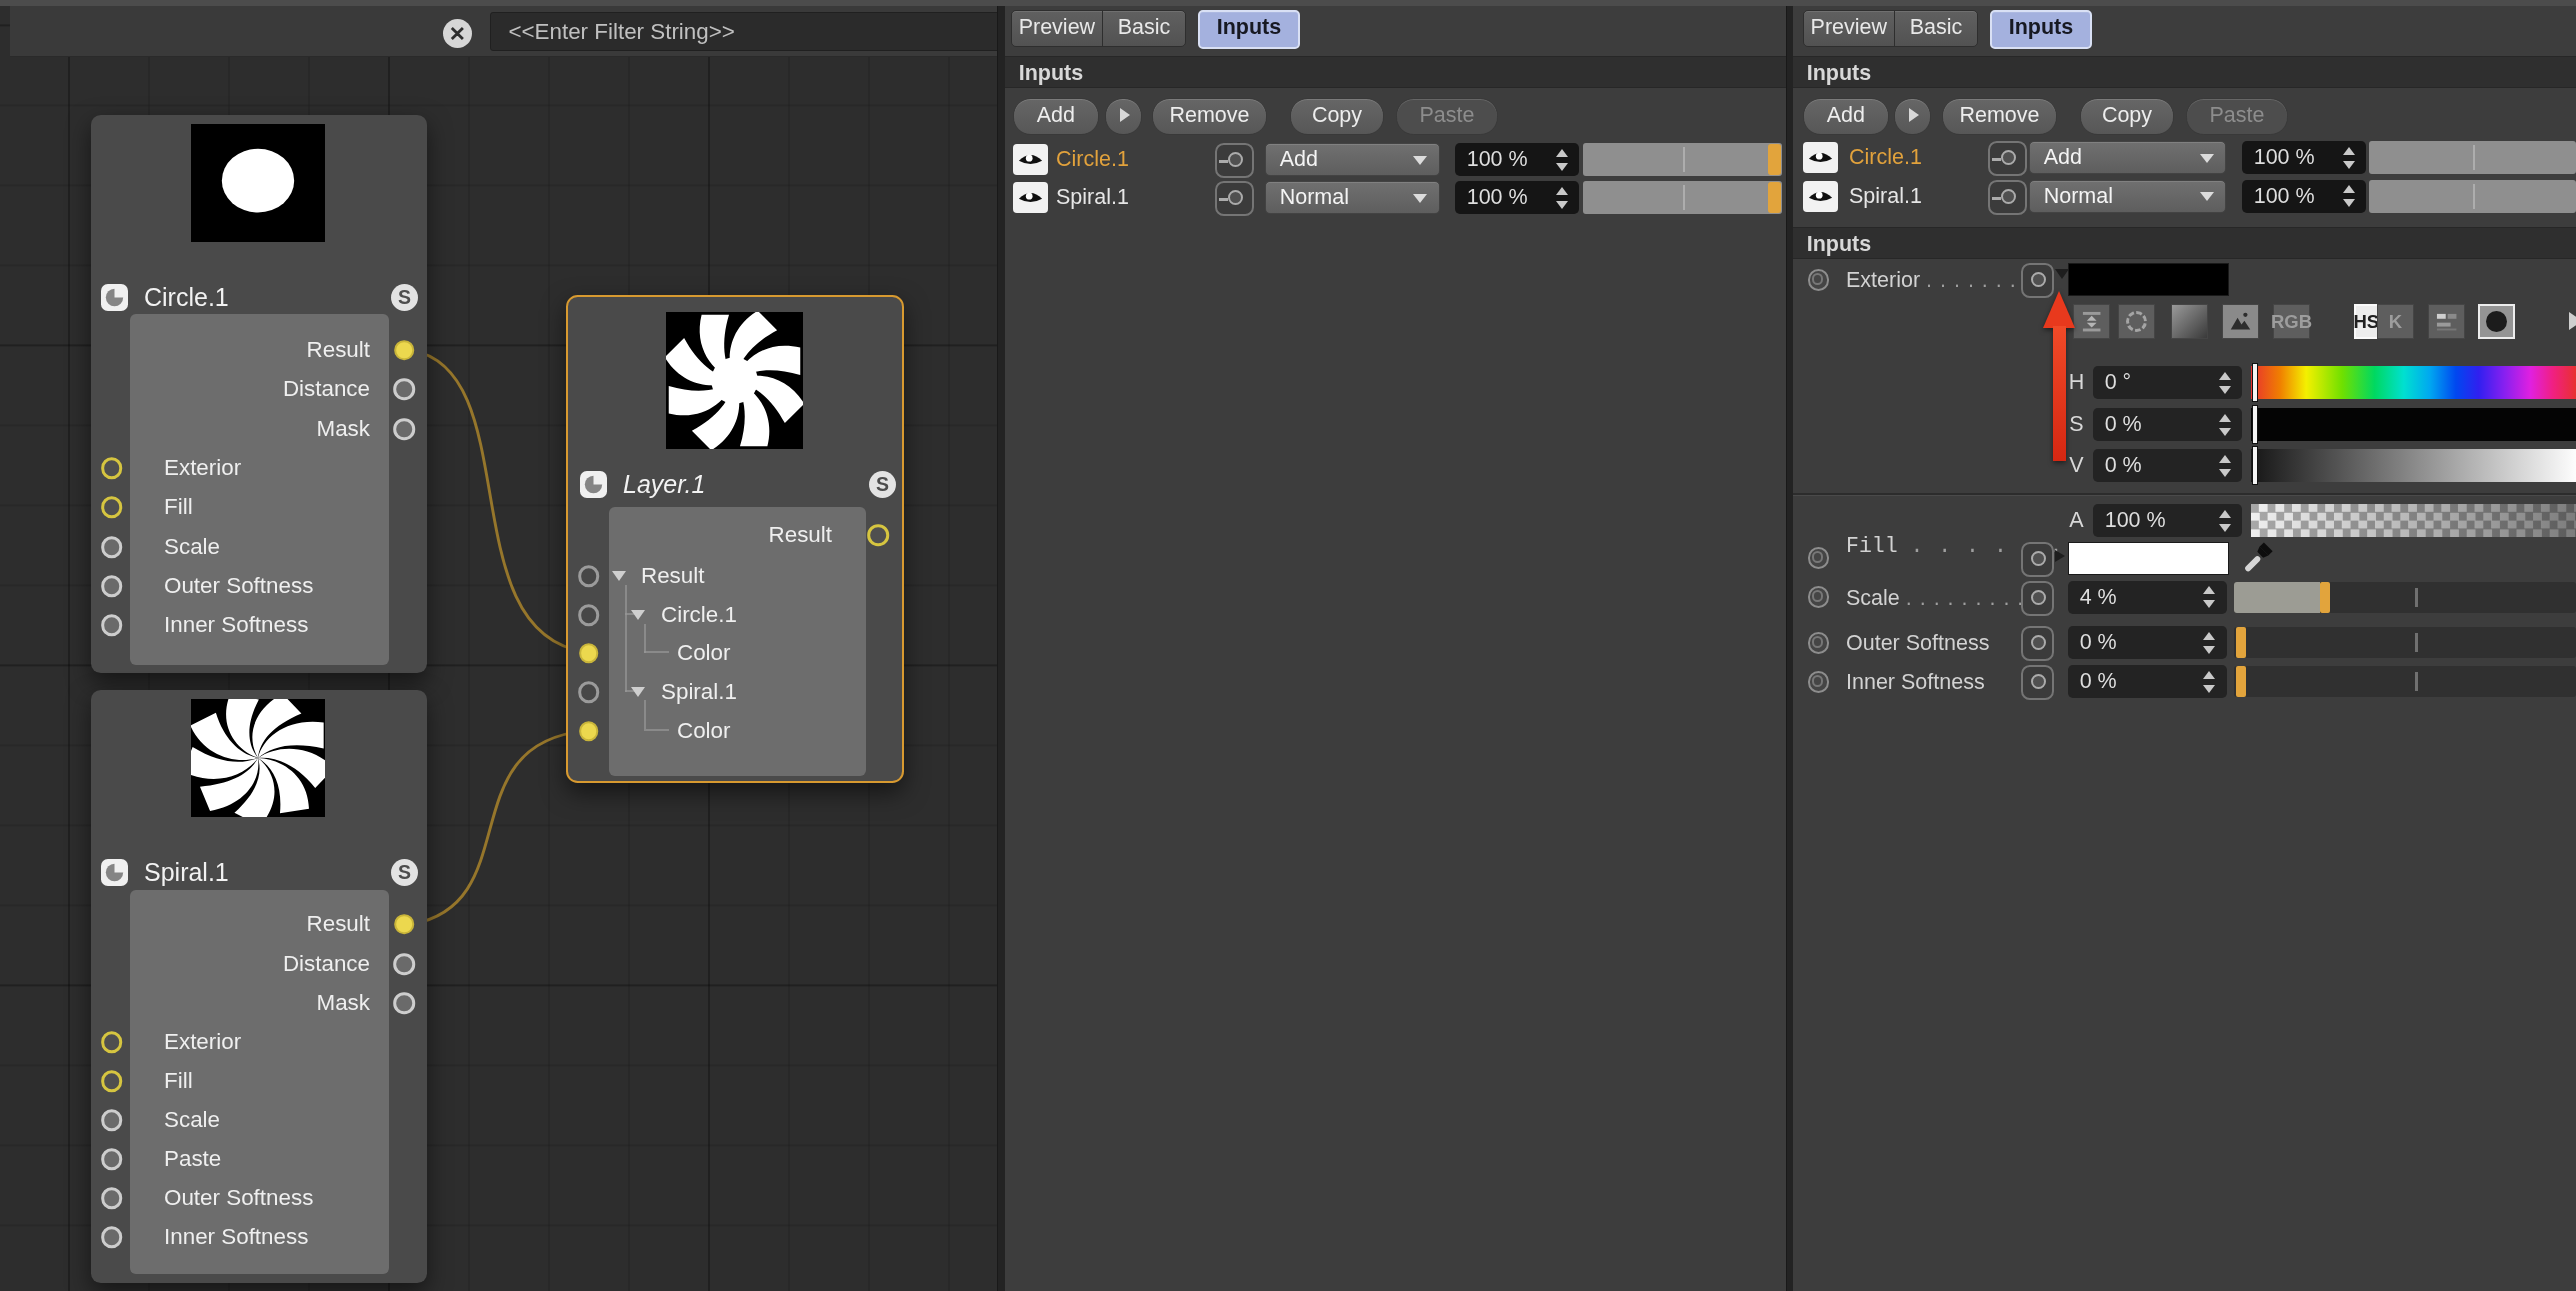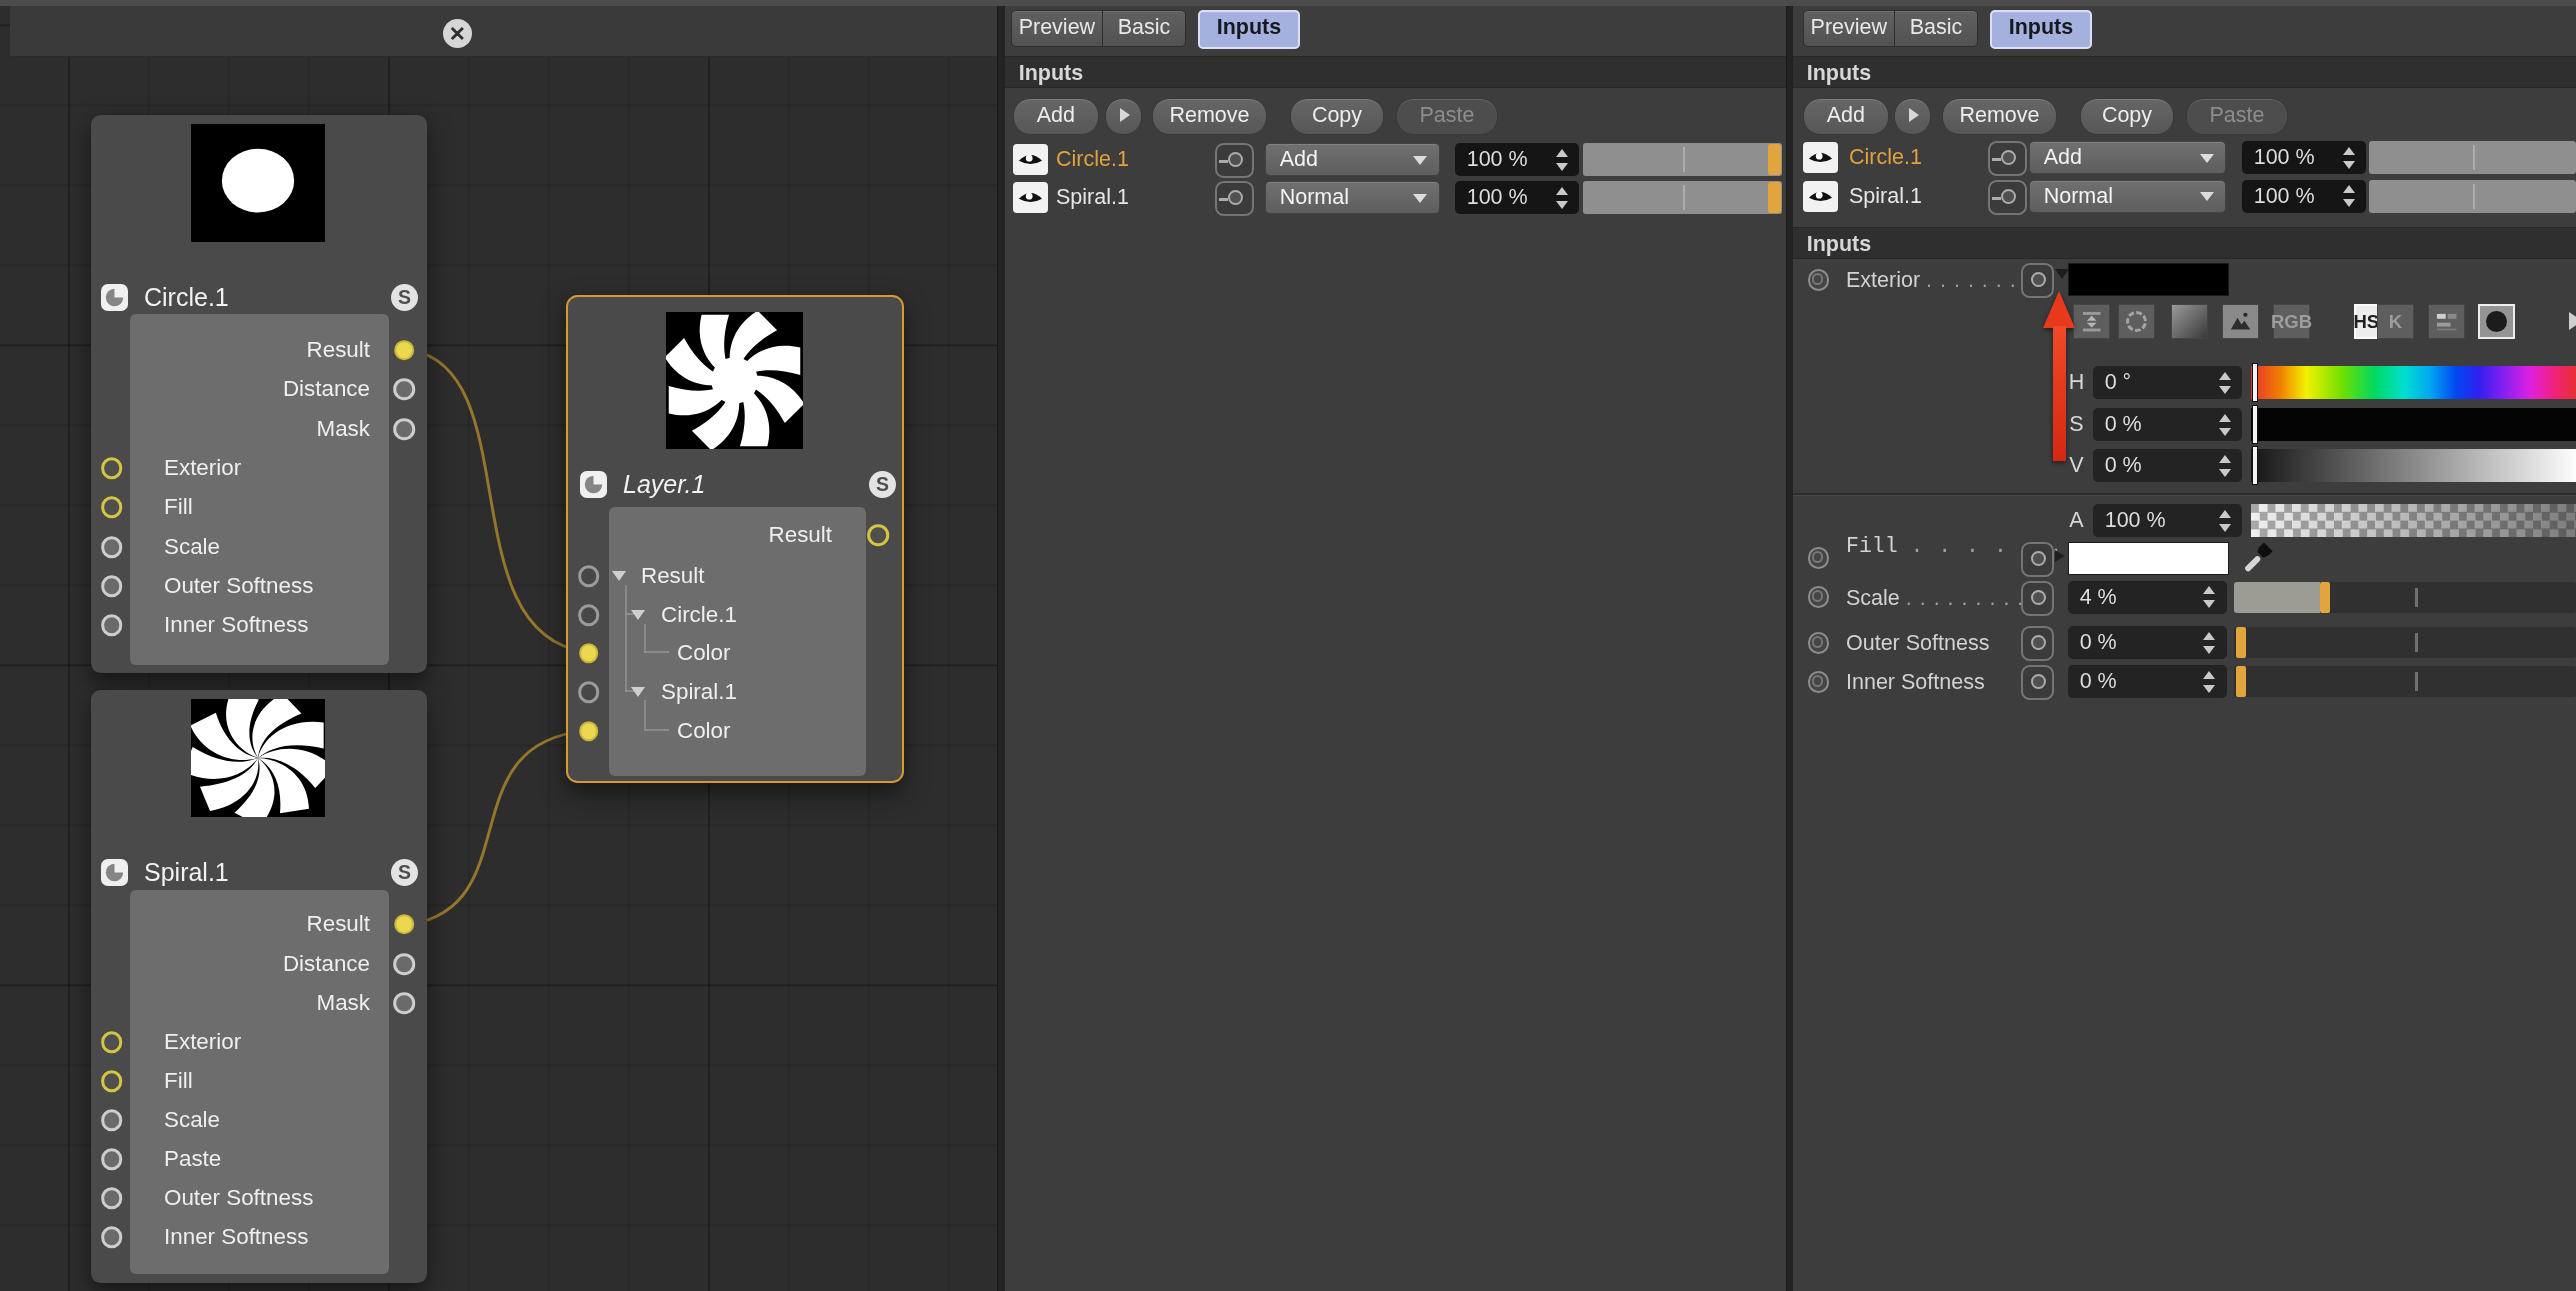--- a/index.html
+++ b/index.html
@@ -102,20 +102,21 @@
   .panel-next{position:absolute;width:0;height:0;border-top:9.8px solid transparent;border-bottom:9.8px solid transparent;border-left:13.7px solid #cfcfcf;}
 </style>
 </head>
 <body>
 
 <div id="root">
 
   <div id="graph-panel" class="abs">
     <div id="toolbar" class="abs">
       <div id="filter-clear" class="abs">✕</div>
+      <div id="filter-field" class="abs">&lt;&lt;Enter Filter String&gt;&gt;</div>
     </div>
 
     <svg class="abs" style="left:0;top:0;" width="997" height="1292" viewBox="0 0 1022 1324">
       <path d="M423,359 C540,382 462,648 600,668" stroke="#96762b" stroke-width="3" fill="none"></path>
       <path d="M423,947 C540,925 462,762 600,749" stroke="#96762b" stroke-width="3" fill="none"></path>
     </svg>
 
     <div class="node" style="left:91px;top:115px;width:336px;height:558px;">
       <div class="nbody" style="left:39px;top:199px;width:259px;height:351px;"></div>
       <svg class="thumb" style="left:100px;top:8.8px;" width="134" height="118" viewBox="0 0 100 100" preserveAspectRatio="none">

